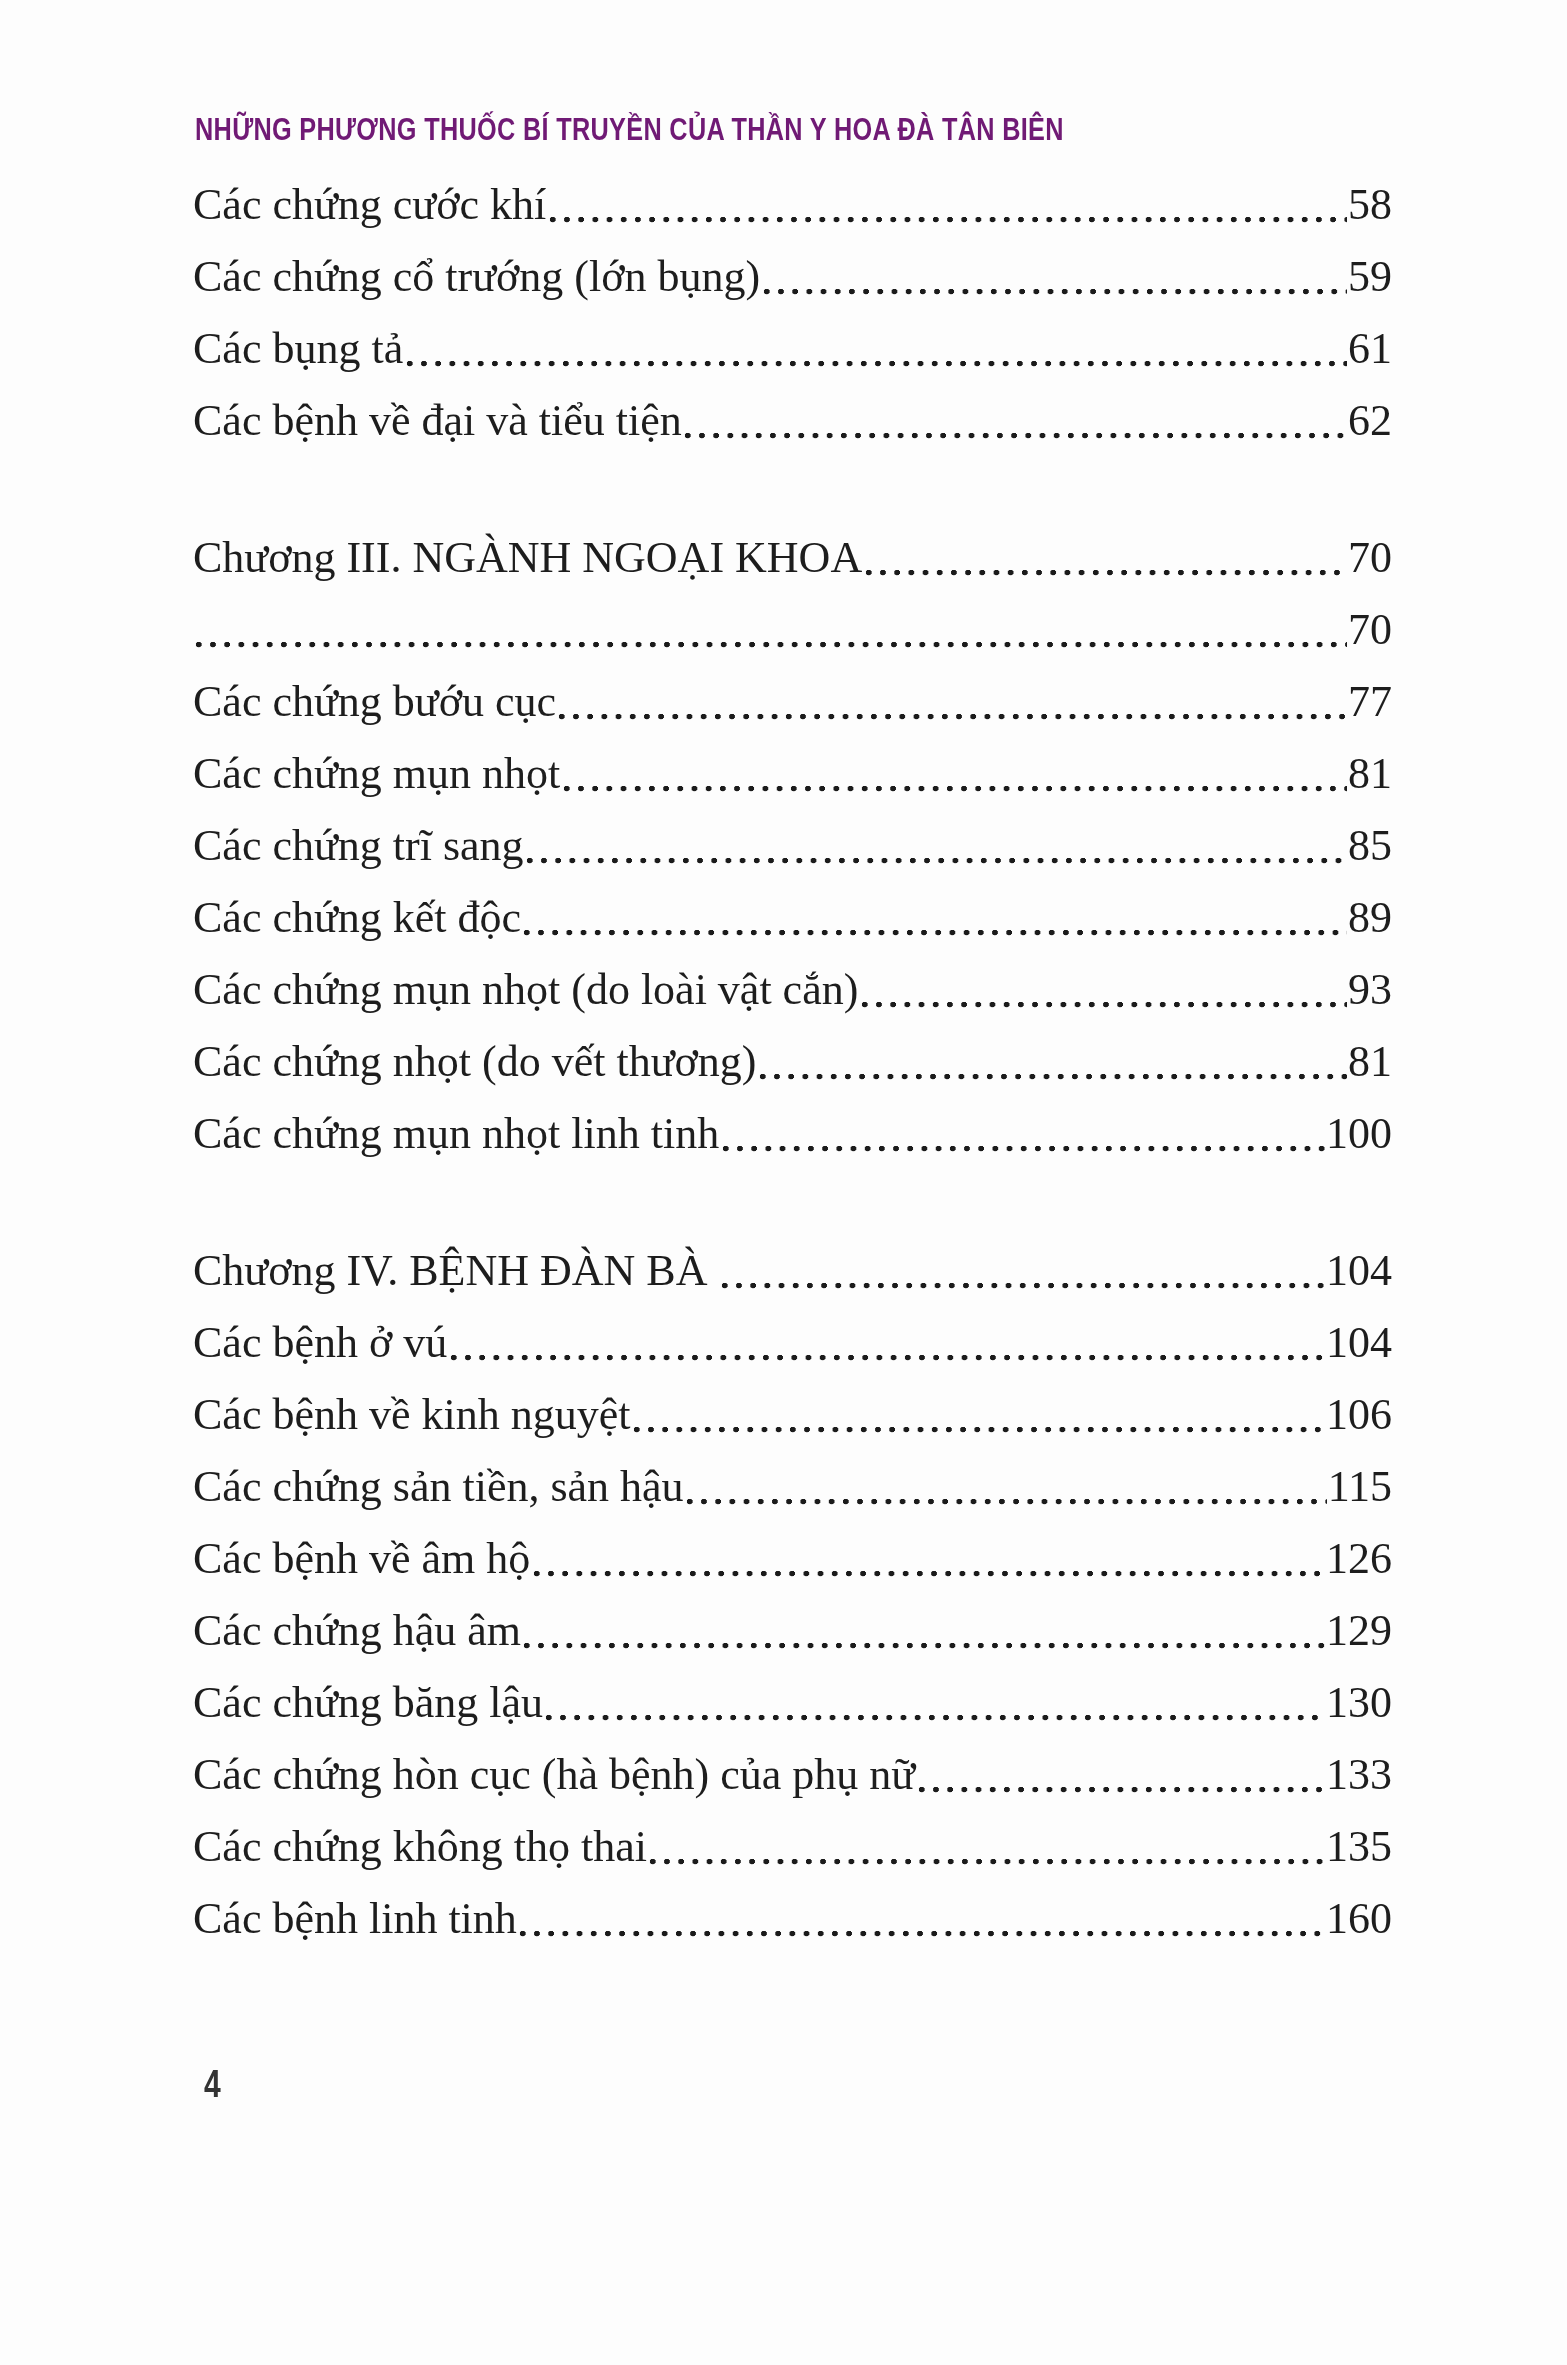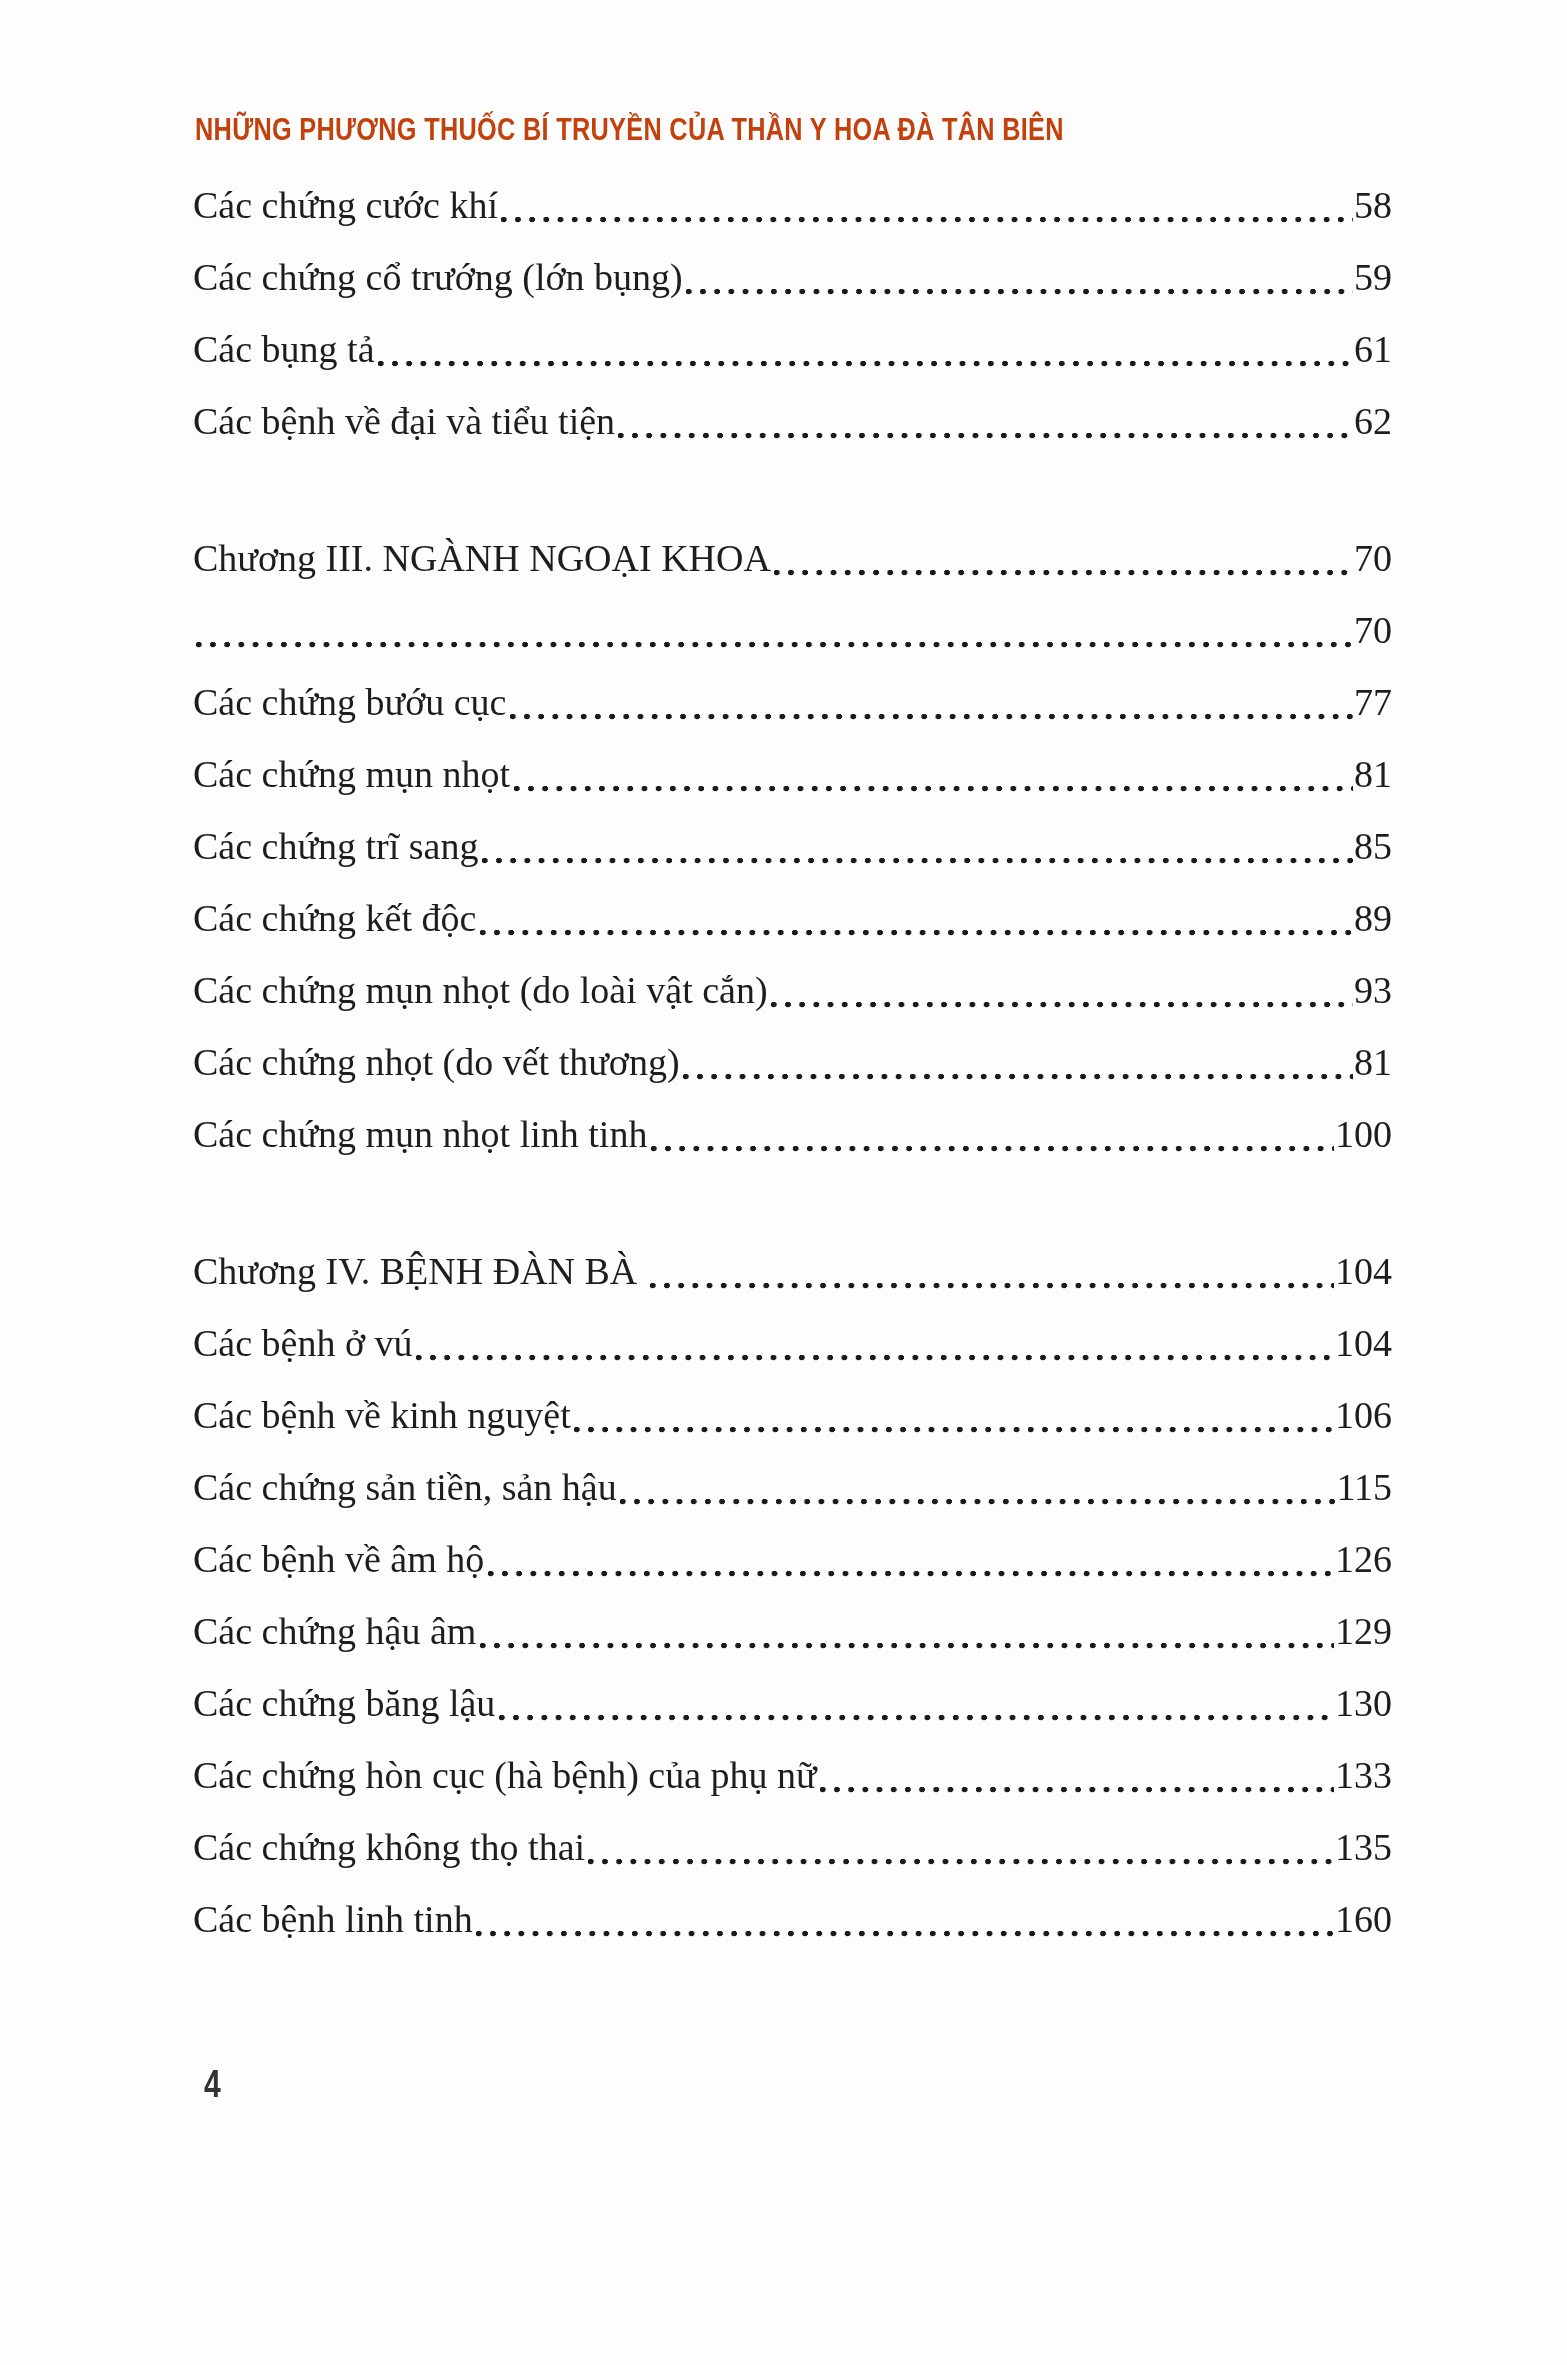--- a/index.html
+++ b/index.html
@@ -12,36 +12,36 @@
     overflow: hidden;
   }
   .page { position: relative; width: 100%; height: 100%; }
 
   .running-header {
     margin: 111px 176px 0 195px;
     font-family: "Liberation Sans", sans-serif;
     font-size: 32px;
     line-height: 37px;
     font-weight: bold;
-    color: #c2410c;
+    color: #701a75;
     white-space: nowrap;
   }
   .condense {
     display: inline-block;
     transform: scaleX(0.79);
     transform-origin: 0 50%;
     letter-spacing: 0.4px;
   }
 
   .toc { margin: 21px 176px 0 193px; }
 
   .toc-row {
     display: flex;
     line-height: 72px;
-    font-size: 38px;
+    font-size: 44px;
   }
   .toc-row.heading { font-weight: normal; margin-top: 65px; }
 
   .toc-label { white-space: pre; }
 
   .toc-dots { flex: 1; position: relative; min-width: 19.5px; }
   .toc-dots::after {
     content: "";
     position: absolute;
     left: 2.4px;

